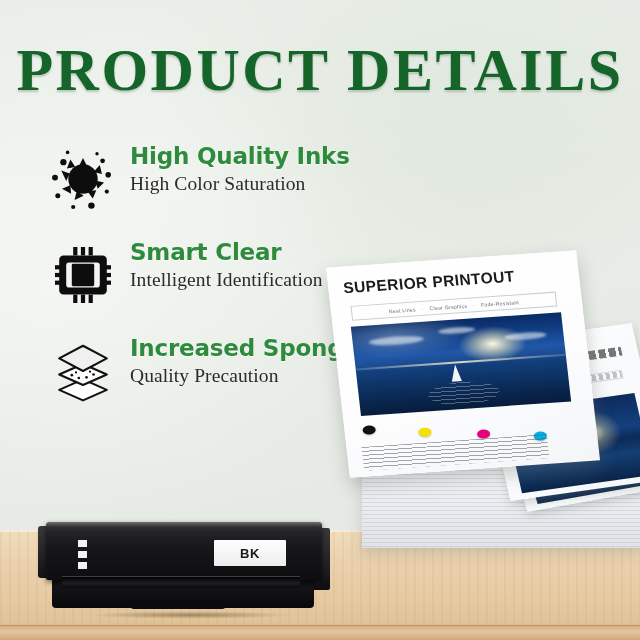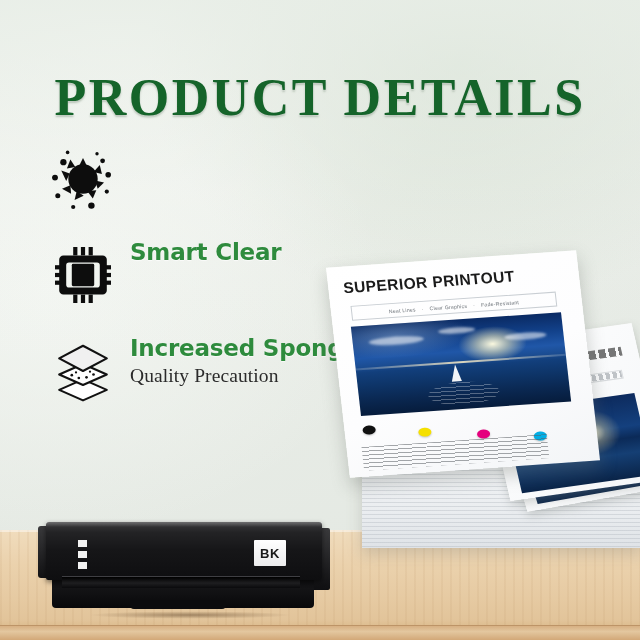--- a/index.html
+++ b/index.html
@@ -16,25 +16,24 @@
   
   .wash{position:absolute;inset:0;pointer-events:none;}
   .wash.a{background:radial-gradient(70% 55% at 72% 10%, rgba(196,212,192,.55) 0%, rgba(220,231,218,0) 70%);}
   .wash.b{background:radial-gradient(80% 60% at 8% 45%, rgba(244,247,243,.85) 0%, rgba(244,247,243,0) 65%);}
   .wash.c{background:linear-gradient(to bottom, rgba(232,238,231,.85) 0%, rgba(246,248,245,.2) 30%, rgba(255,255,255,0) 60%);}
 
   
   .title{
     position:absolute;left:0;right:0;top:36px;text-align:center;
     font-family:"Liberation Serif",serif;
-    font-weight:bold;font-size:52px;letter-spacing:2.5px;
+    font-weight:bold;font-size:60px;letter-spacing:2.5px;
     color:#15642a;
     text-shadow:0 2px 2px rgba(120,140,120,.45), 0 1px 0 rgba(255,255,255,.6);
     white-space:nowrap;
-    margin-top:32px;
   }
 
   
   .features{position:absolute;left:44px;top:140px;width:330px;}
   .feature{position:relative;height:96px;}
   .f-icon{position:absolute;left:4px;top:4px;width:70px;height:70px;}
   .f-text{position:absolute;left:86px;top:4px;}
   .f-title{
     font-family:"DejaVu Sans",sans-serif;font-weight:bold;
     font-size:23px;color:#2e8b3d;line-height:1.1;letter-spacing:-.2px;
@@ -206,21 +205,21 @@
   .toner-slot{
     position:absolute;left:24px;top:60px;width:238px;height:11px;
     background:linear-gradient(to bottom,#000 0%,#1e1e20 55%,#0a0a0c 100%);
     border-top:1px solid rgba(160,160,165,.35);
   }
   .toner-notch{
     position:absolute;left:92px;top:84px;width:96px;height:9px;
     background:#0b0b0d;border-radius:0 0 4px 4px;
   }
   .toner-label{
-    position:absolute;right:36px;top:18px;width:32px;height:26px;
+    position:absolute;right:36px;top:18px;width:72px;height:26px;
     background:linear-gradient(to bottom,#ffffff,#ececed);
     border-radius:1px;
     font-family:"Liberation Sans",sans-serif;
     font-size:13px;font-weight:bold;color:#1a1a1a;
     display:flex;align-items:center;justify-content:center;
     letter-spacing:.5px;
   }
   .toner-marks{position:absolute;left:32px;top:18px;width:9px;height:32px;}
   .toner-marks i{display:block;width:9px;height:7px;background:#f2f2f2;margin-bottom:4px;}
   .toner-shadow{
@@ -260,20 +259,24 @@
             <circle cx="84" cy="68" r="3"></circle>
             <circle cx="62" cy="88" r="4.6"></circle>
             <circle cx="36" cy="90" r="3"></circle>
             <circle cx="14" cy="74" r="3.6"></circle>
             <circle cx="10" cy="48" r="4.2"></circle>
             <circle cx="70" cy="14" r="2.4"></circle>
             <circle cx="28" cy="12" r="2.6"></circle>
           </g>
         </svg>
       </div>
+      <div class="f-text">
+        <div class="f-title">High Quality Inks</div>
+        <div class="f-sub">High Color Saturation</div>
+      </div>
     </div>
 
     <div class="feature">
       <div class="f-icon">
         <svg viewBox="0 0 100 100">
           <g fill="#0d0d0d">
             <rect x="36" y="10" width="6" height="12"></rect>
             <rect x="47" y="10" width="6" height="12"></rect>
             <rect x="58" y="10" width="6" height="12"></rect>
             <rect x="36" y="78" width="6" height="12"></rect>
@@ -286,20 +289,21 @@
             <rect x="78" y="47" width="12" height="6"></rect>
             <rect x="78" y="58" width="12" height="6"></rect>
             <path d="M22 22 h56 a6 6 0 0 1 6 6 v44 a6 6 0 0 1 -6 6 h-56 a6 6 0 0 1 -6 -6 v-44 a6 6 0 0 1 6 -6 z
                      m8 10 a4 4 0 0 0 -4 4 v28 a4 4 0 0 0 4 4 h40 a4 4 0 0 0 4 -4 v-28 a4 4 0 0 0 -4 -4 z"></path>
             <rect x="34" y="34" width="32" height="32" rx="2"></rect>
           </g>
         </svg>
       </div>
       <div class="f-text">
         <div class="f-title">Smart Clear</div>
+        <div class="f-sub">Intelligent Identification</div>
       </div>
     </div>
 
     <div class="feature">
       <div class="f-icon">
         <svg viewBox="0 0 100 100">
           <g stroke="#111" stroke-width="3" stroke-linejoin="round">
             <polygon points="50,62 16,77 50,92 84,77" fill="#ffffff"></polygon>
             <polygon points="50,40 16,55 50,70 84,55" fill="#ffffff"></polygon>
             <g>

